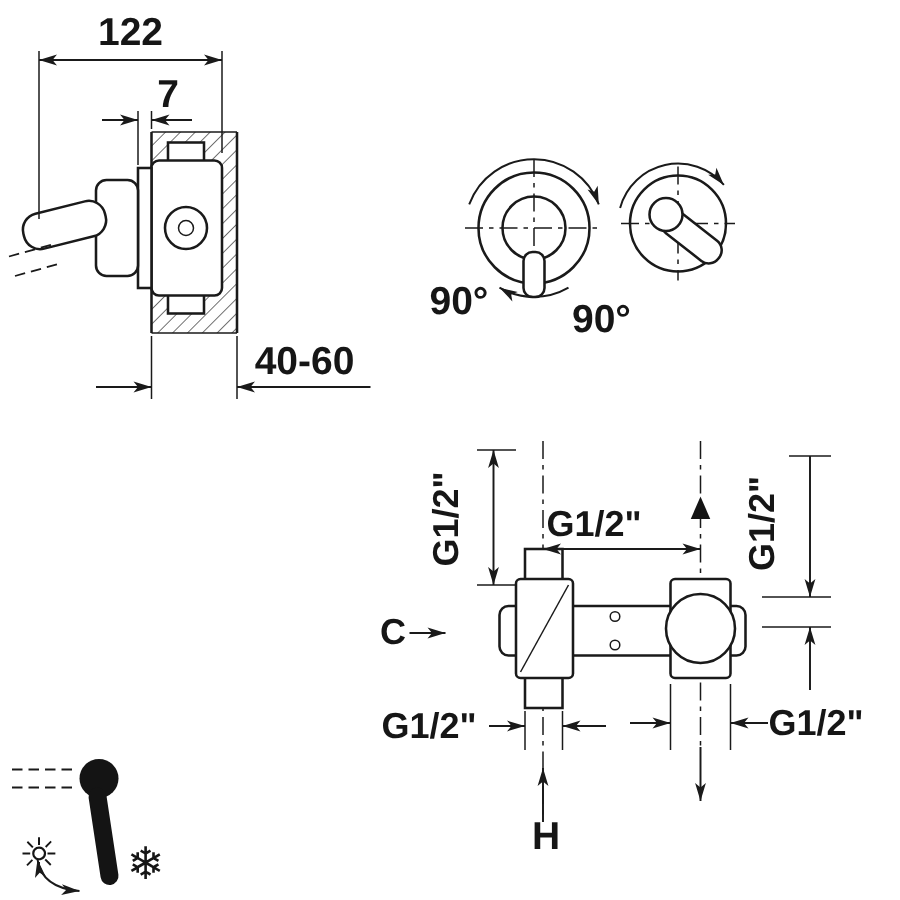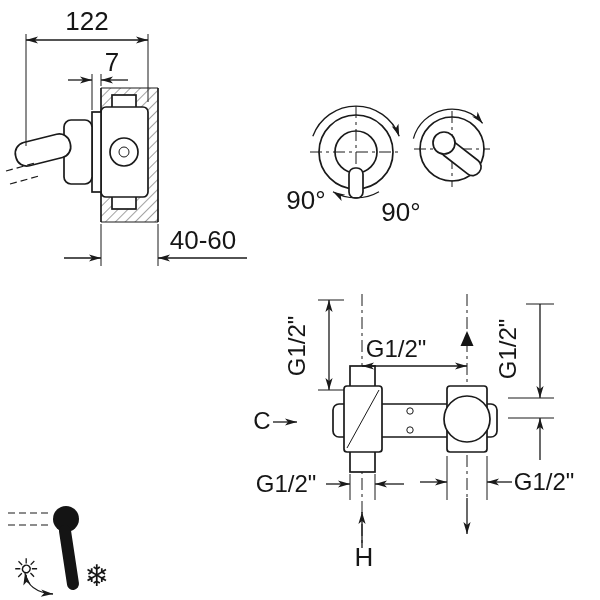--- a/index.html
+++ b/index.html
@@ -1,17 +1,17 @@
 <!DOCTYPE html>
 <html><head>
 <meta charset="utf-8">
 <style>
   html,body{margin:0;padding:0;background:#ffffff;}
   .page{width:600px;height:600px;background:#ffffff;position:relative;overflow:hidden;
-        font-family:"Liberation Sans","DejaVu Sans",sans-serif;}
+        font-family:"Liberation Sans","DejaVu Sans",sans-serif;font-weight:bold;}
   svg text{font-family:"Liberation Sans","DejaVu Sans",sans-serif;fill:#161616;}
   .dimtxt{font-size:24px;}
   .bigtxt{font-size:26px;}
   .icon-glyph{font-size:30px;font-family:"DejaVu Sans",sans-serif;}
   .ln{stroke:#1a1a1a;stroke-width:1.7;fill:none;}
   .lnf{stroke:#1a1a1a;stroke-width:1.7;fill:#ffffff;}
   .thin{stroke:#1a1a1a;stroke-width:1;fill:none;}
   .dim{stroke:#1a1a1a;stroke-width:1.3;fill:none;}
   .cl{stroke:#1a1a1a;stroke-width:1;fill:none;stroke-dasharray:12 4 3 4;}
   .dsh{stroke:#1a1a1a;stroke-width:1.2;fill:none;stroke-dasharray:7 4;}

